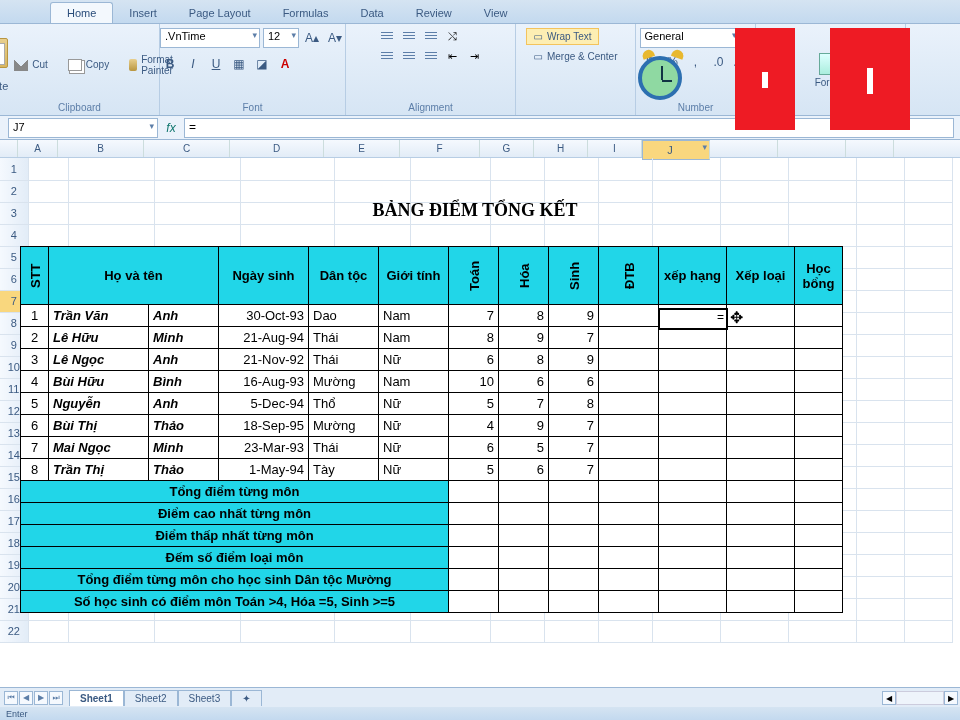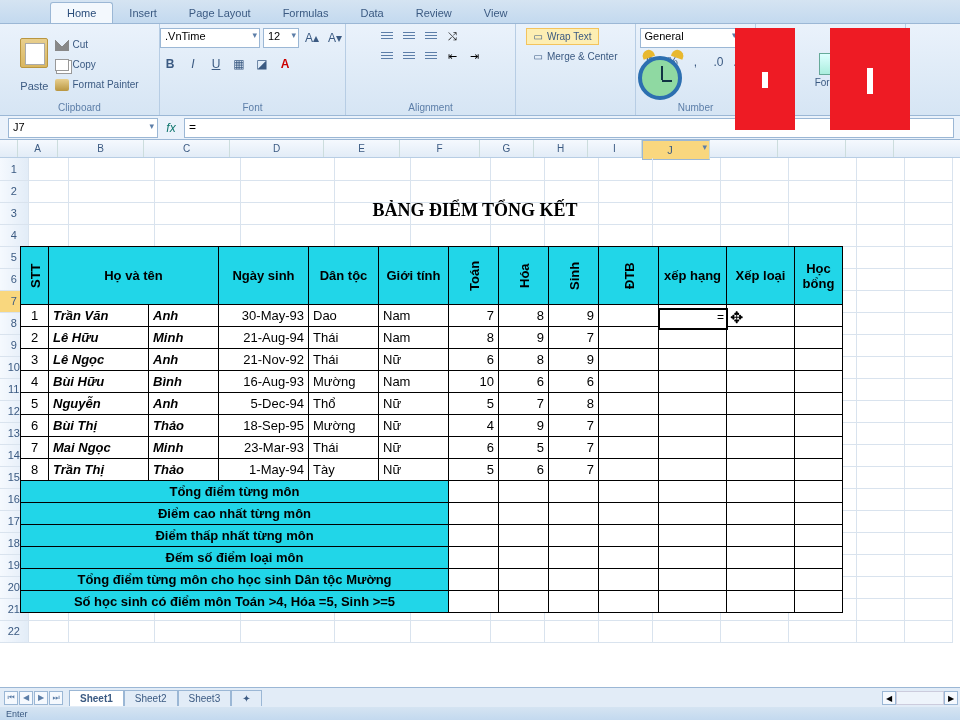--- a/index.html
+++ b/index.html
@@ -9,21 +9,21 @@
 .ribbon-tabs .tab.active{background:#f3f8fd;border:1px solid #9bb7d5;border-bottom:none;border-radius:3px 3px 0 0;color:#2a4d7a;font-weight:500}
 .ribbon{height:92px;background:linear-gradient(#eaf2fb,#d6e5f4);display:flex;border-bottom:1px solid #9bb7d5;font-size:11px;position:relative}
 .rgroup{border-right:1px solid #b7cde4;padding:4px 8px 2px;display:flex;flex-direction:column;justify-content:space-between;align-items:center}
 .rgroup .gbody{flex:1;display:flex;align-items:center;gap:4px}
 .rgroup .glabel{color:#5c7ea8;font-size:10px;text-align:center;padding-top:1px}
 .clipboard{width:160px}
 .clipboard .gbody{gap:6px}
 .paste{display:flex;flex-direction:column;align-items:center;gap:12px;color:#3b5a82}
 .paste .picon{width:28px;height:30px;background:linear-gradient(#e8cf8e,#d9b65f);border:1px solid #b99640;border-radius:2px;position:relative}
 .paste .picon::before{content:"";position:absolute;top:4px;left:4px;width:18px;height:20px;background:#fff;border:1px solid #aaa}
-.cliplist{display:flex;flex-direction:column;gap:8px;color:#3b5a82;font-size:10px}
+.cliplist{display:flex;flex-direction:row;gap:20px;color:#3b5a82;font-size:10px}
 .cliplist div{display:flex;align-items:center;gap:4px}
 .cliplist .ic{width:14px;height:12px;display:inline-block}
 .ic-cut{background:linear-gradient(45deg,#888 45%,transparent 45%),linear-gradient(-45deg,#888 45%,transparent 45%);}
 .ic-copy{background:#fff;border:1px solid #999;box-shadow:2px 2px 0 #fff,2px 2px 0 1px #999}
 .ic-brush{background:linear-gradient(#e8cf8e,#b99640);border-radius:2px}
 .font{width:186px}
 .font .gbody{flex-direction:column;gap:6px;align-items:flex-start}
 .fontrow{display:flex;gap:3px;align-items:center}
 .sel{height:20px;border:1px solid #9bb7d5;background:#fff;font-size:11px;padding:1px 16px 1px 4px;position:relative}
 .sel::after{content:"▾";position:absolute;right:2px;top:1px;font-size:9px;color:#5c7ea8}
@@ -662,21 +662,21 @@
       <th class="wd">xếp hạng</th>
       <th class="wd">Xếp loại</th>
       <th style="width:48px">Học bổng</th>
     </tr>
     </tbody>
       <tbody id="datarows">
         <tr>
           <td class="sttcol">1</td>
           <td class="name1">Trần Văn</td>
           <td class="name2">Anh</td>
-          <td class="date">30-May-93</td>
+          <td class="date">30-Oct-93</td>
           <td class="dt">Dao</td>
           <td class="gt">Nam</td>
           <td class="sc">7</td>
           <td class="sc">8</td>
           <td class="sc">9</td>
           <td></td>
           <td></td>
           <td></td>
           <td></td>
         </tr>

